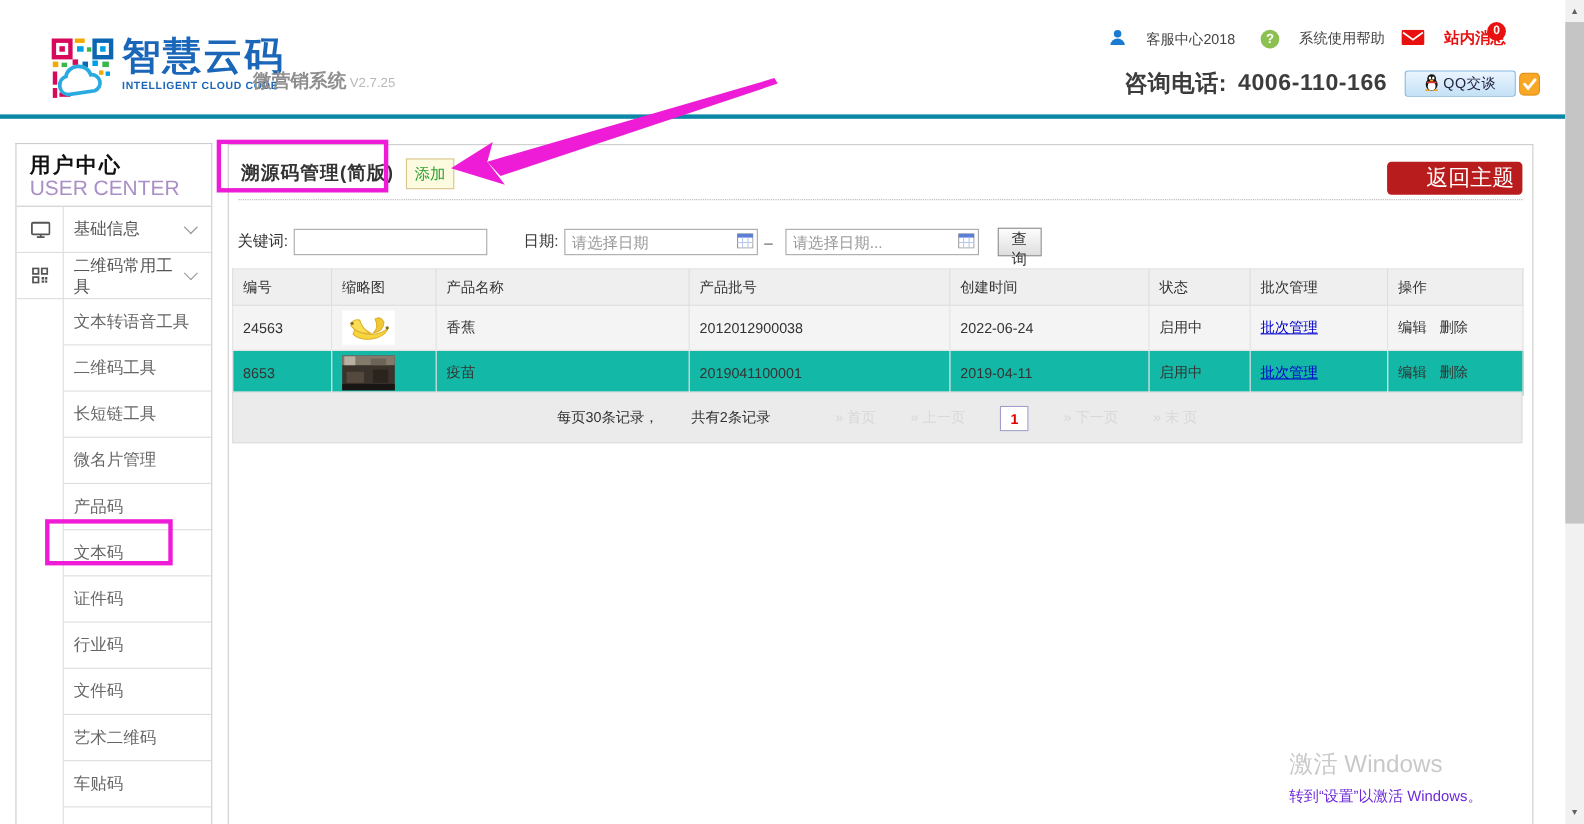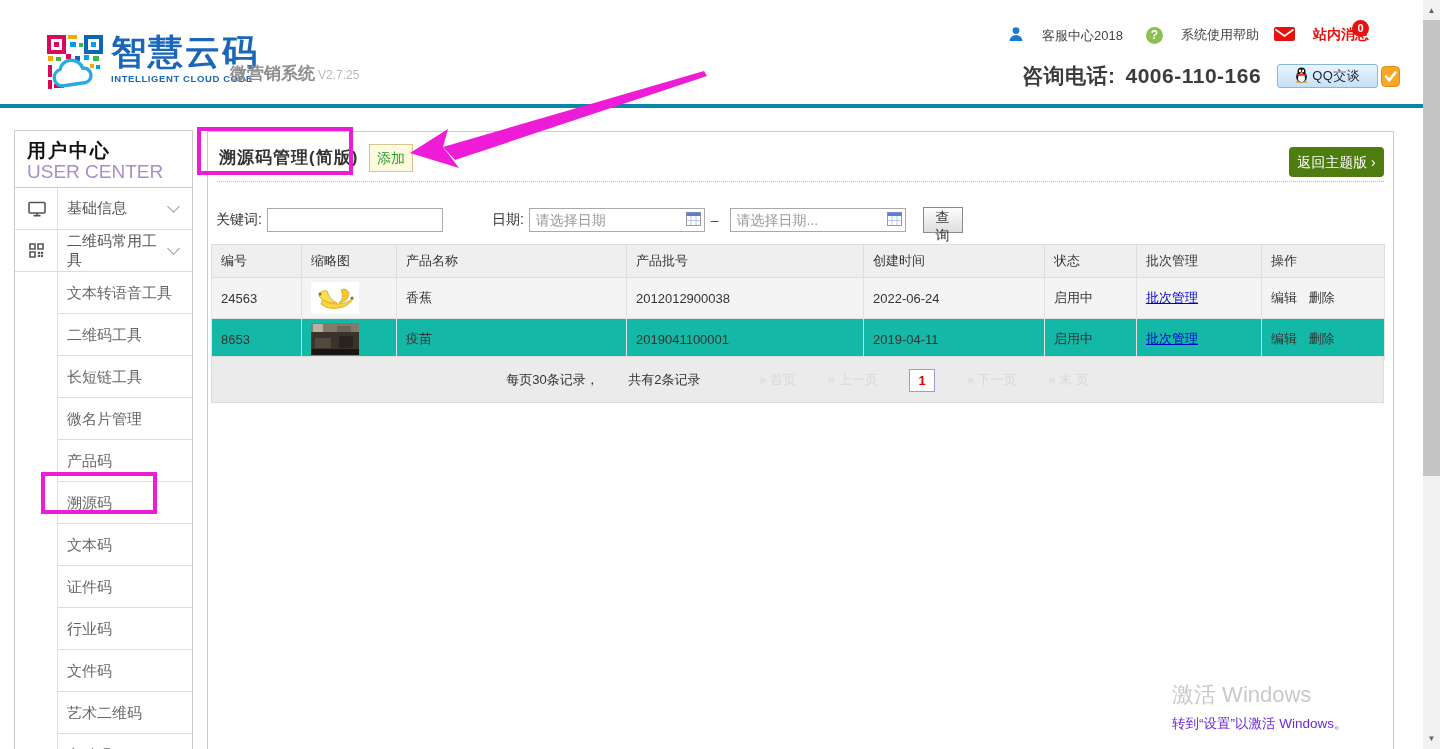--- a/index.html
+++ b/index.html
@@ -46,27 +46,27 @@
         transform:rotate(45deg);margin-right:14px;margin-top:-4px;}
   .sb-sub{height:41px;line-height:41px;margin-left:43px;border-bottom:1px solid #ddd;
           padding-left:9px;font-size:15px;color:#666;cursor:pointer;}
   
   .panel{position:absolute;left:207px;top:131px;width:1187px;height:618px;box-sizing:border-box;
          border:1px solid #ccc;border-bottom:none;background:#fff;}
   .page-title{position:absolute;left:11px;top:14px;font-size:17px;font-weight:bold;color:#333;letter-spacing:1px;}
   .add-btn{position:absolute;left:161px;top:12px;width:44px;height:28px;box-sizing:border-box;
            background:#fcfbdf;border:1px solid #d9c48e;color:#2ca02c;font-size:14px;text-align:center;
            line-height:26px;cursor:pointer;}
-  .back-btn{position:absolute;right:9px;top:15px;width:95px;height:30px;background:#4d7c0f;color:#fff;
-            border-radius:4px;font-size:14px;text-align:center;line-height:30px;cursor:pointer;}
+  .back-btn{position:absolute;right:9px;top:15px;width:95px;height:30px;background:#b91c1c;color:#fff;
+            border-radius:4px;font-size:20px;text-align:center;line-height:30px;cursor:pointer;padding-left:28px;}
   .dotted-sep{position:absolute;left:9px;right:9px;top:49px;border-top:1px dotted #bbb;}
   .filters{position:absolute;left:8px;top:74px;height:28px;display:flex;align-items:center;font-size:14px;color:#333;}
   .kw-input{width:176px;height:24px;box-sizing:border-box;border:1px solid #a9a9a9;margin-left:5px;
             font-size:13px;padding:0 4px;outline:none;}
-  .lbl-date{margin-left:49px;}
+  .lbl-date{margin-left:33px;}
   .date-wrap{position:relative;width:176px;height:24px;margin-left:5px;}
   .date-input{width:100%;height:100%;box-sizing:border-box;border:1px solid #a9a9a9;font-size:14px;
               padding:0 24px 0 6px;outline:none;color:#555;}
   .date-input::placeholder{color:#999;}
   .cal-ico{position:absolute;right:4px;top:4px;cursor:pointer;}
   .range-dash{margin:0 6px;color:#555;}
   .search-btn{margin-left:17px;width:40px;height:26px;box-sizing:border-box;border:1px solid #8a8a8a;
               background:linear-gradient(#fdfdfd,#dedede);font-size:14px;color:#333;cursor:pointer;
               font-family:inherit;}
   
@@ -220,21 +220,20 @@
         </svg>
       </span>
       <span class="sb-glabel">二维码常用工具</span>
       <span class="chev"></span>
     </div>
     <div class="sb-sub">文本转语音工具</div>
     <div class="sb-sub">二维码工具</div>
     <div class="sb-sub">长短链工具</div>
     <div class="sb-sub">微名片管理</div>
     <div class="sb-sub">产品码</div>
-    <div class="sb-sub">溯源码</div>
     <div class="sb-sub">文本码</div>
     <div class="sb-sub">证件码</div>
     <div class="sb-sub">行业码</div>
     <div class="sb-sub">文件码</div>
     <div class="sb-sub">艺术二维码</div>
     <div class="sb-sub">车贴码</div>
   </div>
 
   <div class="panel">
     <div class="page-title">溯源码管理(简版)</div>

